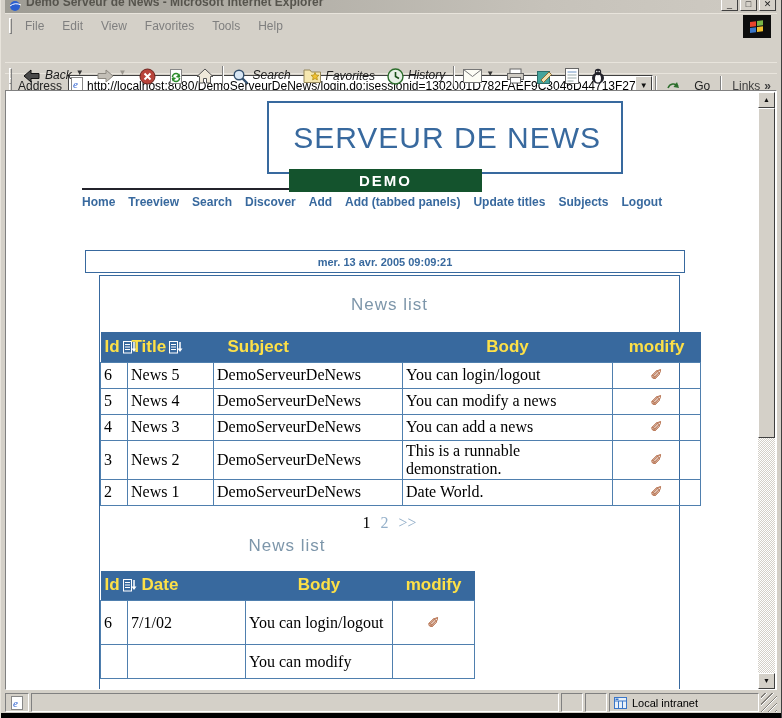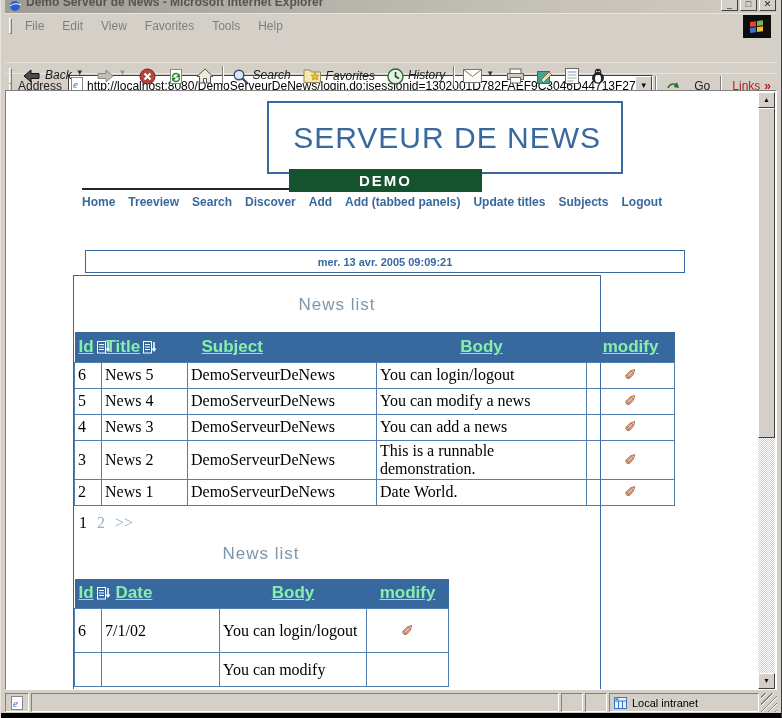--- a/index.html
+++ b/index.html
@@ -32,21 +32,21 @@
   
   .addressrow { position:absolute; left:4px; top:37px; right:4px; height:25px;
     border-top:1px solid #e8e4dc; display:flex; align-items:center;margin-top:36px; }
   .addr-label { font-size:12px; color:#222; margin:0 6px 0 2px; }
   .addrinput { flex:1; height:22px; background:#fff; border:1px solid; border-color:#404040 #fff #fff #404040;
     display:flex; align-items:center; padding-left:2px; }
   .addrinput input { flex:1; border:none; outline:none; font-family:"Liberation Sans",sans-serif; font-size:12px; color:#000; padding-left:3px; }
   .dropbtn { width:17px; height:20px; background:#d4d0c8; border:1px solid; border-color:#fff #404040 #404040 #fff;
     font-size:8px; text-align:center; line-height:18px; color:#111; }
   .gobtn { display:flex; align-items:center; gap:14px; font-size:12px; color:#222; padding:0 8px; }
-  .linksbtn { font-size:12px; color:#b91c1c; padding:0 6px 0 8px; display:flex; align-items:flex-start; gap:4px; }
+  .linksbtn { font-size:12px; color:#404040; padding:0 6px 0 8px; display:flex; align-items:flex-start; gap:4px; }
   .chev { font-weight:bold; font-size:12px; }
   .vsep { width:2px; height:20px; border-left:1px solid #808080; border-right:1px solid #fff; margin:0 2px; }
   
   .toolbar { position:absolute; left:4px; top:62px; right:4px; height:27px;
     border-top:1px solid #e8e4dc; display:flex; align-items:center; }
   .tbtn { display:flex; align-items:flex-start; gap:4px; padding:2px 6px; font-size:12px; color:#1a1a1a;font-style:italic; }
   .caret { font-size:8px; color:#333; }
   .caret.dis { color:#9a968e; }
   
   .viewport { position:absolute; left:4px; right:4px; top:90px; bottom:28px;
@@ -71,39 +71,39 @@
   .demoband { position:absolute; left:282px; top:77px; width:193px; height:23px; background:#14532d;
     color:#fff; font-weight:bold; font-size:15px; letter-spacing:2px;
     display:flex; align-items:center; justify-content:center; }
   .hline { position:absolute; left:75px; top:96px; width:207px; height:2px; background:#23232b; }
   .nav { position:absolute; left:75px; top:103px; display:flex; gap:13px;
     font-weight:bold; font-size:12px; color:#38699e; white-space:nowrap; }
   .nav span { cursor:default; }
   .datebox { position:absolute; left:78px; top:158px; width:600px; height:23px; border:1px solid #38699e;
     display:flex; align-items:center; justify-content:center;
     font-size:11px; font-weight:bold; color:#38699e; }
-  .mainbox { position:absolute; left:66px; top:183px; width:528px; border:1px solid #38699e; border-bottom:none; padding-bottom:30px; }
+  .mainbox { position:absolute; left:92px; top:183px; width:581px; border:1px solid #38699e; border-bottom:none; padding-bottom:30px; }
   .newshead { text-align:center; font-size:17px; color:#7d96aa; letter-spacing:1px; }
   .nh1 { margin-top:19px; }
   .nh2 { width:374px; margin-top:3px; }
   table { border-collapse:collapse; table-layout:fixed; }
   .t1 { width:100%; margin-top:17px; }
   .t2 { width:374px; margin-top:15px; }
-  th { background:#38699e; color:#86efac; font:bold 17px "Liberation Sans",sans-serif;
-    height:30px; white-space:nowrap; overflow:visible; text-align:center;text-decoration:underline; }
+  th { background:#38699e; color:#fde047; font:bold 17px "Liberation Sans",sans-serif;
+    height:30px; white-space:nowrap; overflow:visible; text-align:center; }
   th.al { text-align:left; padding-left:4px; }
   th.sub { text-align:left; padding-left:14px; }
   .sorticon { vertical-align:-2px; margin-left:3px; }
   td { border:1px solid #4f7fae; font:16px "Liberation Serif", serif; color:#000;
     padding:1px 3px; vertical-align:middle; }
   .t1 tr.r { height:26px; } .t1 tr.rtall { height:38px; }
   .t2 tr.r1 { height:44px; } .t2 tr.r2 { height:34px; }
   td.mod { text-align:center; }
   .pencil { font-size:15px; color:#c08060; text-shadow:0 0 0 #a0522d; cursor:pointer; }
-  .pager { margin:8px 0 12px; font:16px "Liberation Serif", serif; }
+  .pager { margin:8px 0 4px; text-align:center; font:16px "Liberation Serif", serif; }
   .pager span { margin:0 5px; }
   .pg-cur { color:#000; } .pg-link { color:#93afc9; cursor:pointer; }
   
   .statusbar { position:absolute; left:4px; right:4px; bottom:6px; height:21px;
     display:flex; gap:2px; padding-top:2px; font-size:11px; color:#000; }
   .sp { border:1px solid; border-color:#808080 #fff #fff #808080; display:flex; align-items:center; }
   .sp-icon { width:24px; justify-content:center; }
   .sp-main { flex:1; }
   .sp-s { width:22px; }
   .sp-zone { width:150px; gap:5px; padding-left:4px; }

